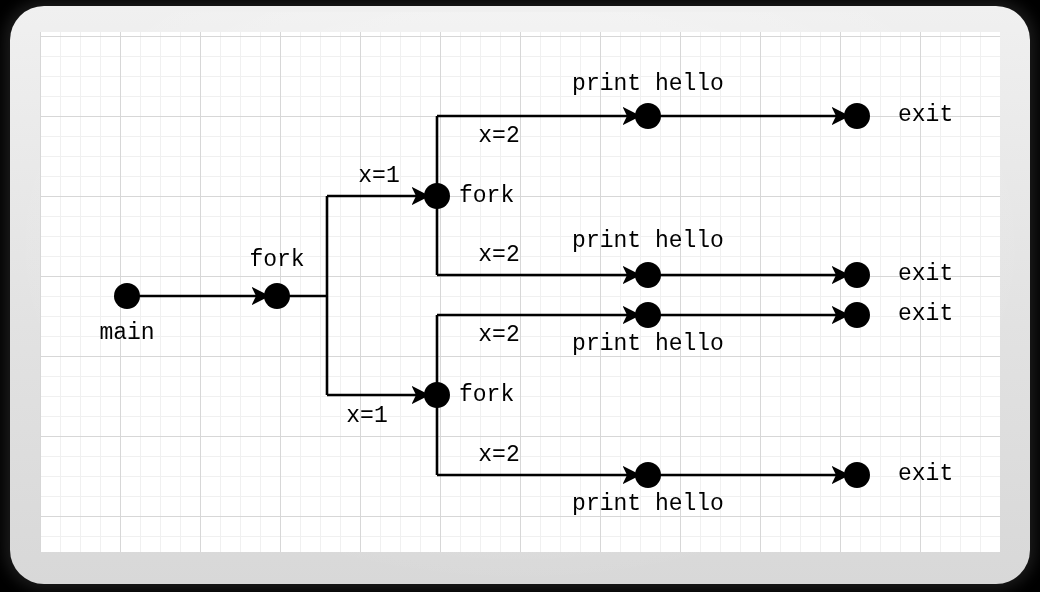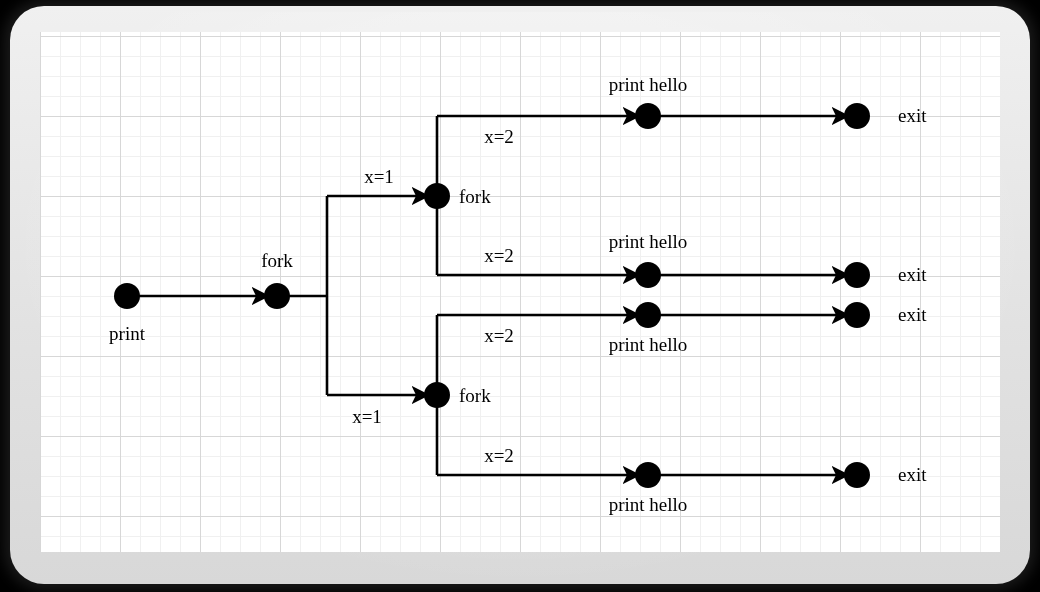--- a/index.html
+++ b/index.html
@@ -52,24 +52,24 @@
       linear-gradient(to right, #f0f0f0 1px, transparent 1px),
       linear-gradient(to bottom, #f0f0f0 1px, transparent 1px);
     background-size: 80px 80px, 80px 80px, 20px 20px, 20px 20px;
     background-position: 0px 4px, 0px 4px, 0px 4px, 0px 4px;
     overflow: hidden;
   }
   #graph { position: absolute; left: 0; top: 0; }
   .lbl {
     position: absolute;
     color: #000000;
-    font-size: 19px;
+    font-size: 23px;
     line-height: 19px;
     white-space: nowrap;
-    font-family: Liberation Serif, serif;
+    font-family: Liberation Mono, monospace;
   }
   .lbl.ctr { transform: translateX(-50%); }
 </style>
 </head>
 <body>
 
 <div id="app">
 
   <div id="frame"></div>
   <div id="frame-inner-glow"></div>
@@ -118,21 +118,21 @@
         <circle cx="608" cy="243" r="13"></circle>
         <circle cx="608" cy="283" r="13"></circle>
         <circle cx="608" cy="443" r="13"></circle>
         <circle cx="817" cy="84" r="13"></circle>
         <circle cx="817" cy="243" r="13"></circle>
         <circle cx="817" cy="283" r="13"></circle>
         <circle cx="817" cy="443" r="13"></circle>
       </g>
     </svg>
 
-    <div class="lbl ctr" style="left:87px;  top:292px;">print</div>
+    <div class="lbl ctr" style="left:87px;  top:292px;">main</div>
     <div class="lbl ctr" style="left:237px; top:219px;">fork</div>
     <div class="lbl" style="left:419px; top:155px;">fork</div>
     <div class="lbl" style="left:419px; top:354px;">fork</div>
 
     <div class="lbl ctr" style="left:608px; top:43px;">print hello</div>
     <div class="lbl ctr" style="left:608px; top:200px;">print hello</div>
     <div class="lbl ctr" style="left:608px; top:303px;">print hello</div>
     <div class="lbl ctr" style="left:608px; top:463px;">print hello</div>
 
     <div class="lbl" style="left:858px; top:74px;">exit</div>

